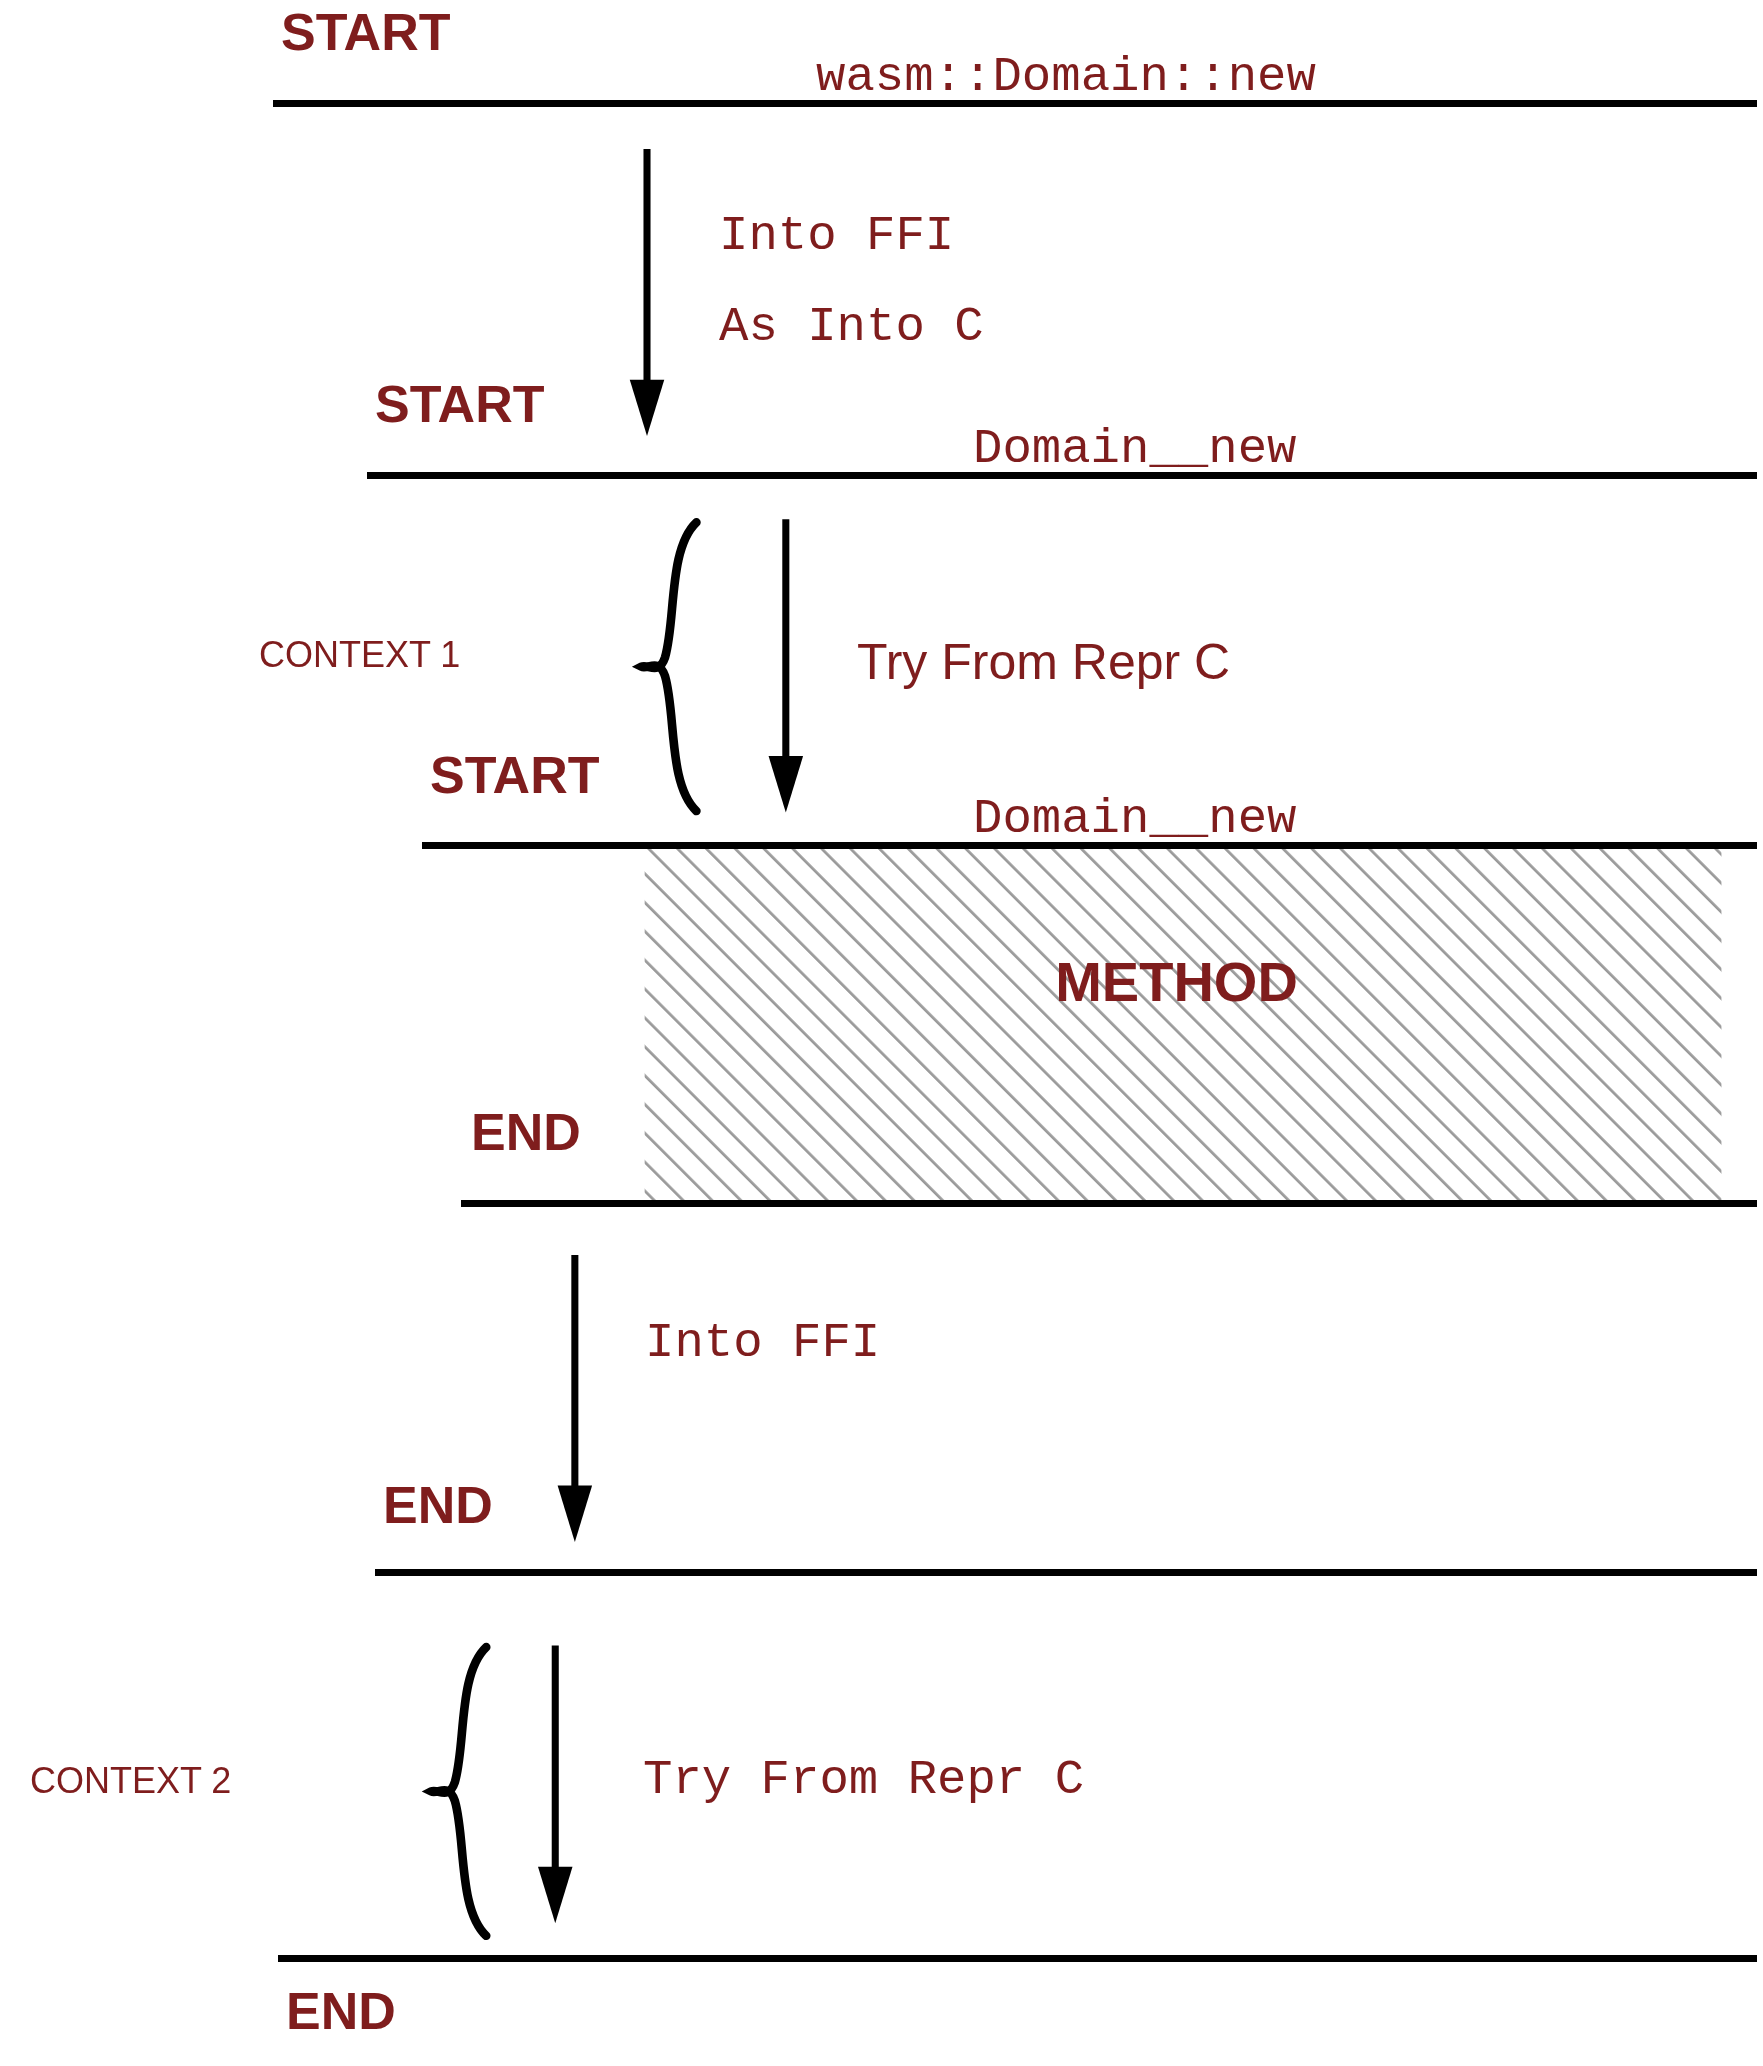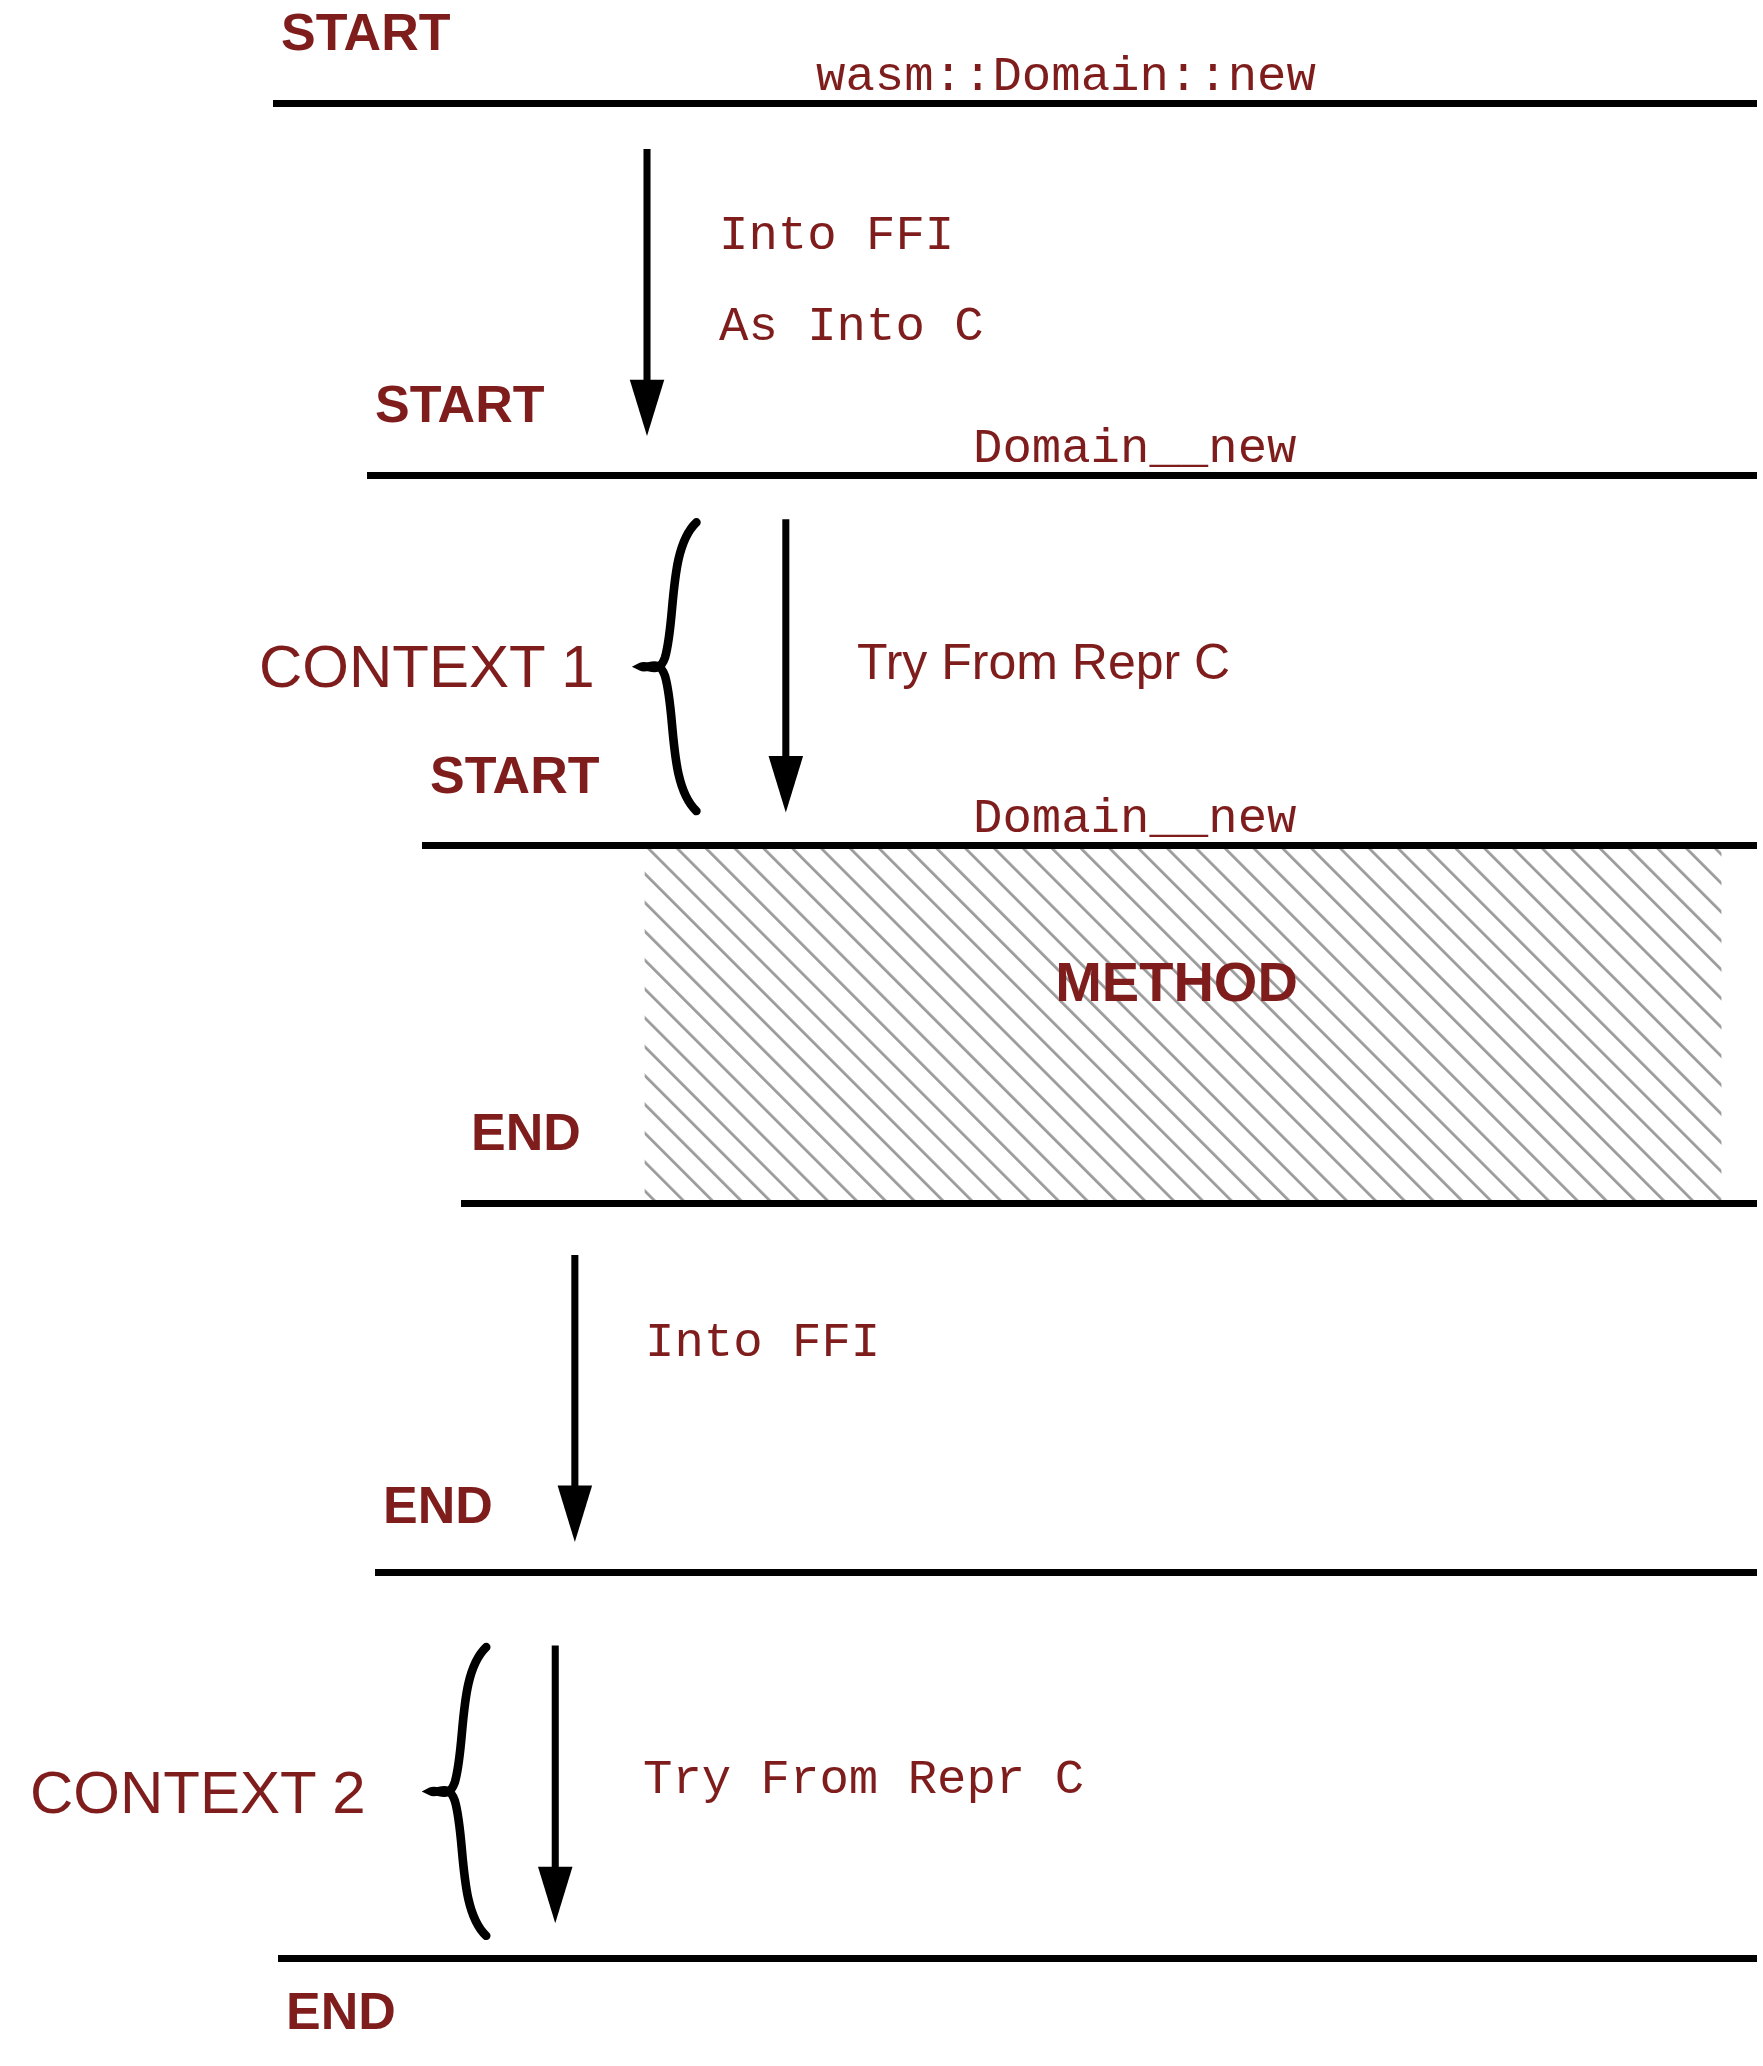--- a/index.html
+++ b/index.html
@@ -42,21 +42,21 @@
     font-size: 49px;
   }
   .lbl-sans {
     font-family: "Liberation Sans", sans-serif;
     font-weight: normal;
     font-size: 50px;
   }
   .lbl-ctx {
     font-family: "Liberation Sans", sans-serif;
     font-weight: normal;
-    font-size: 60px;
+    font-size: 36px;
   }
   .lbl-method {
     font-family: "Liberation Sans", sans-serif;
     font-weight: bold;
     font-size: 56px;
     text-align: center;
   }
   .right-label {
     text-align: left;
     margin-top: 44px;

